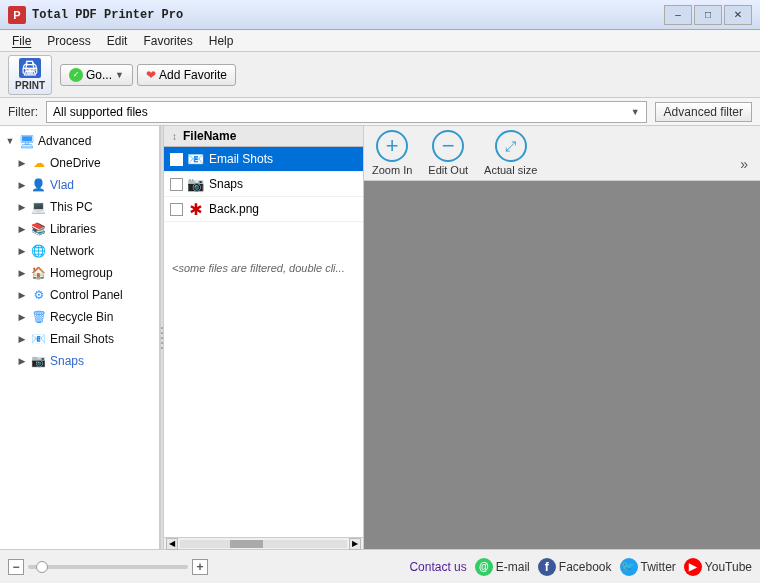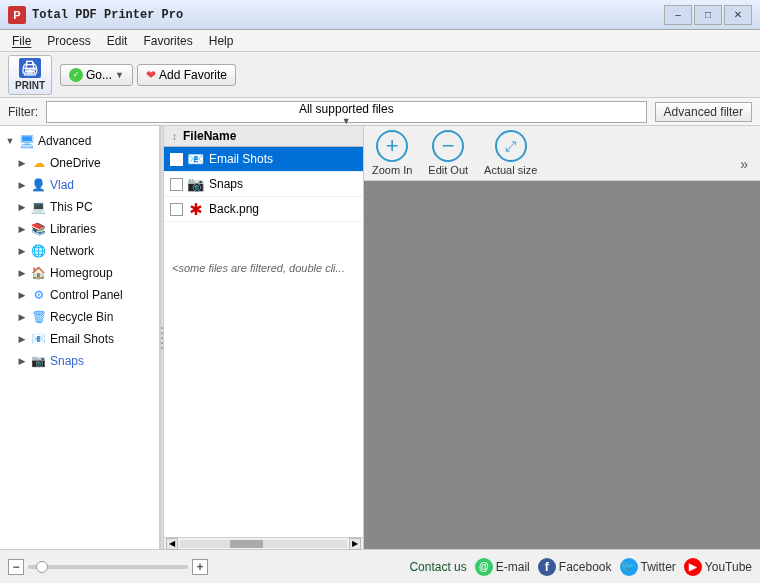--- a/index.html
+++ b/index.html
@@ -243,21 +243,21 @@
       align-items: center;
       padding: 0 8px;
       gap: 4px;
     }
     .zoom-minus { width: 16px; height: 16px; border: 1px solid #999; background: white; display: flex; align-items: center; justify-content: center; cursor: pointer; font-size: 12px; font-weight: bold; color: #555; }
     .zoom-slider { width: 160px; height: 4px; background: #ccc; border-radius: 2px; position: relative; }
     .zoom-slider-thumb { position: absolute; left: 8px; top: -4px; width: 12px; height: 12px; background: white; border: 1px solid #999; border-radius: 50%; }
     .zoom-plus { width: 16px; height: 16px; border: 1px solid #999; background: white; display: flex; align-items: center; justify-content: center; cursor: pointer; font-size: 12px; font-weight: bold; color: #555; }
 
     .contact-area { margin-left: auto; display: flex; align-items: center; gap: 8px; }
-    .contact-label { font-size: 12px; color: #14532d; }
+    .contact-label { font-size: 12px; color: #4c1d95; }
     .social-link { display: flex; align-items: center; gap: 3px; cursor: pointer; font-size: 12px; color: #333; }
     .social-icon { width: 18px; height: 18px; border-radius: 50%; display: flex; align-items: center; justify-content: center; font-size: 10px; font-weight: bold; }
     .email-icon { background: #3c6; color: white; }
     .fb-icon { background: #3b5998; color: white; font-size: 12px; }
     .tw-icon { background: #1da1f2; color: white; font-size: 11px; }
     .yt-icon { background: #ff0000; color: white; font-size: 10px; }
 
     
     .splitter {
       width: 4px;
@@ -306,21 +306,21 @@
     </div>
     <div class="add-fav-btn">
       <span class="fav-icon">❤</span>
       <span>Add Favorite</span>
     </div>
   </div>
 </div>
 
 <div id="filterbar">
   <span class="filter-label">Filter:</span>
-  <div class="filter-select" style="width:380px;flex-direction:column;">
+  <div class="filter-select" style="width:380px;">
     <span style="font-size:12px;">All supported files</span>
     <span style="font-size:9px;color:#555;">▼</span>
   </div>
   <button class="adv-filter-btn">Advanced filter</button>
 </div>
 
 <div id="main">
 
   <div id="sidebar">
 

